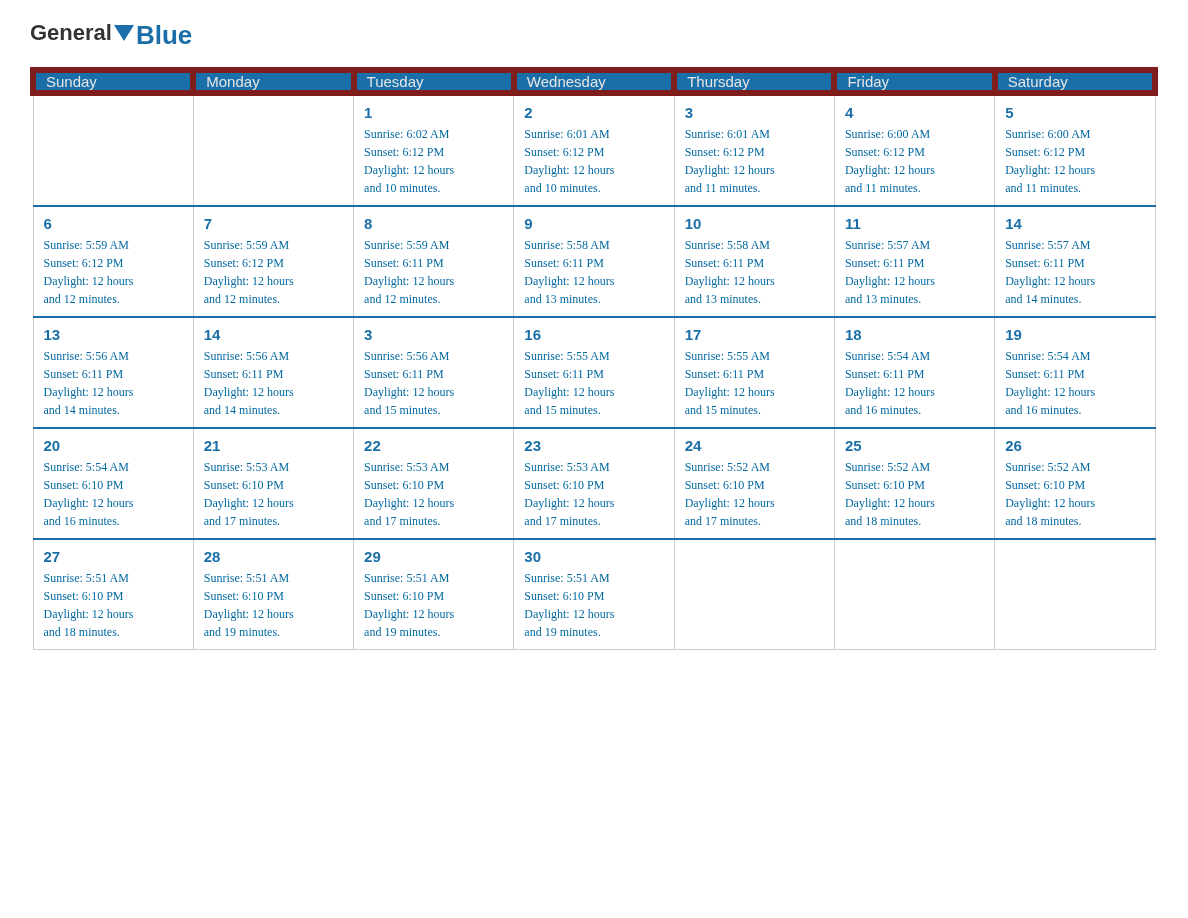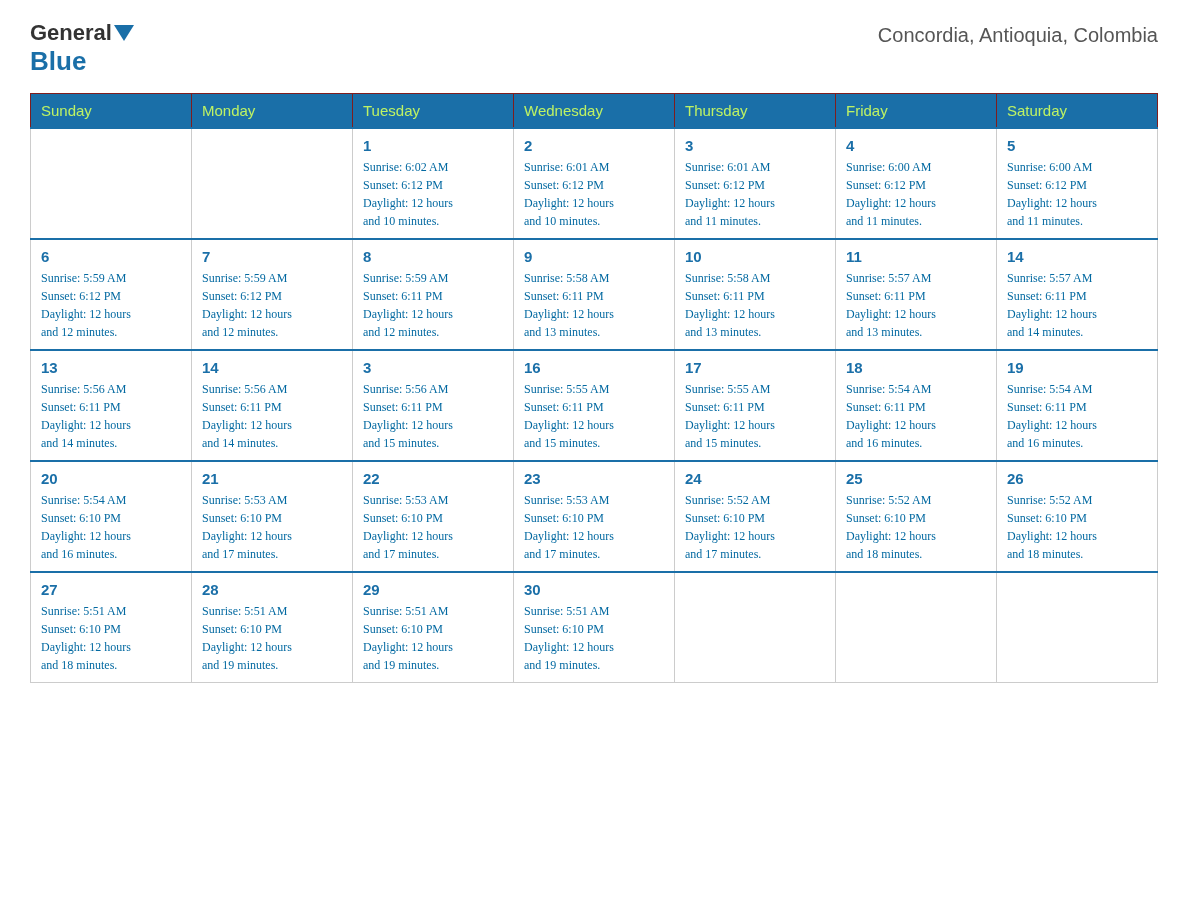--- a/index.html
+++ b/index.html
@@ -12,21 +12,21 @@
       padding: 20px 30px;
     }
     .header {
       display: flex;
       justify-content: space-between;
       align-items: flex-start;
       margin-bottom: 16px;
     }
     .logo {
       display: flex;
-      flex-direction: column;
+      flex-direction: row;
       align-items: flex-start;
     }
     .logo-text {
       display: flex;
       align-items: center;
       font-size: 22px;
       font-weight: bold;
       color: #333;
     }
     .logo-general { color: #333; }
@@ -59,26 +59,26 @@
       color: #555;
       margin-top: 4px;
     }
     .calendar {
       width: 100%;
       border-collapse: collapse;
       border: 1px solid #aaa;
     }
     .calendar th {
       background-color: #1a6fa8;
-      color: #bef264;
-      padding: 8px 10px;
+      color: #e5e5e5;
+      padding: 0 10px;
       text-align: left;
       font-size: 15px;
       font-weight: normal;
-      border: 1px solid #7f1d1d;
+      border: 6px solid #7f1d1d;
     }
     .calendar td {
       vertical-align: top;
       padding: 8px 10px;
       border: 1px solid #ccc;
       width: calc(100% / 7);
       min-height: 100px;
     }
     .day-num {
       font-size: 15px;
@@ -106,21 +106,20 @@
 <div class="header">
   <div class="logo">
     <div class="logo-text">
       <span class="logo-general">General</span>
       <span class="logo-triangle"></span>
       <br>
     </div>
     <span class="logo-blue">Blue</span>
   </div>
   <div class="title-block">
-    <div class="subtitle">Concordia, Antioquia, Colombia</div>
   </div>
 </div>
 
 <table class="calendar">
   <thead>
     <tr>
     <th>Sunday</th>
         <th>Monday</th>
         <th>Tuesday</th>
         <th>Wednesday</th>

